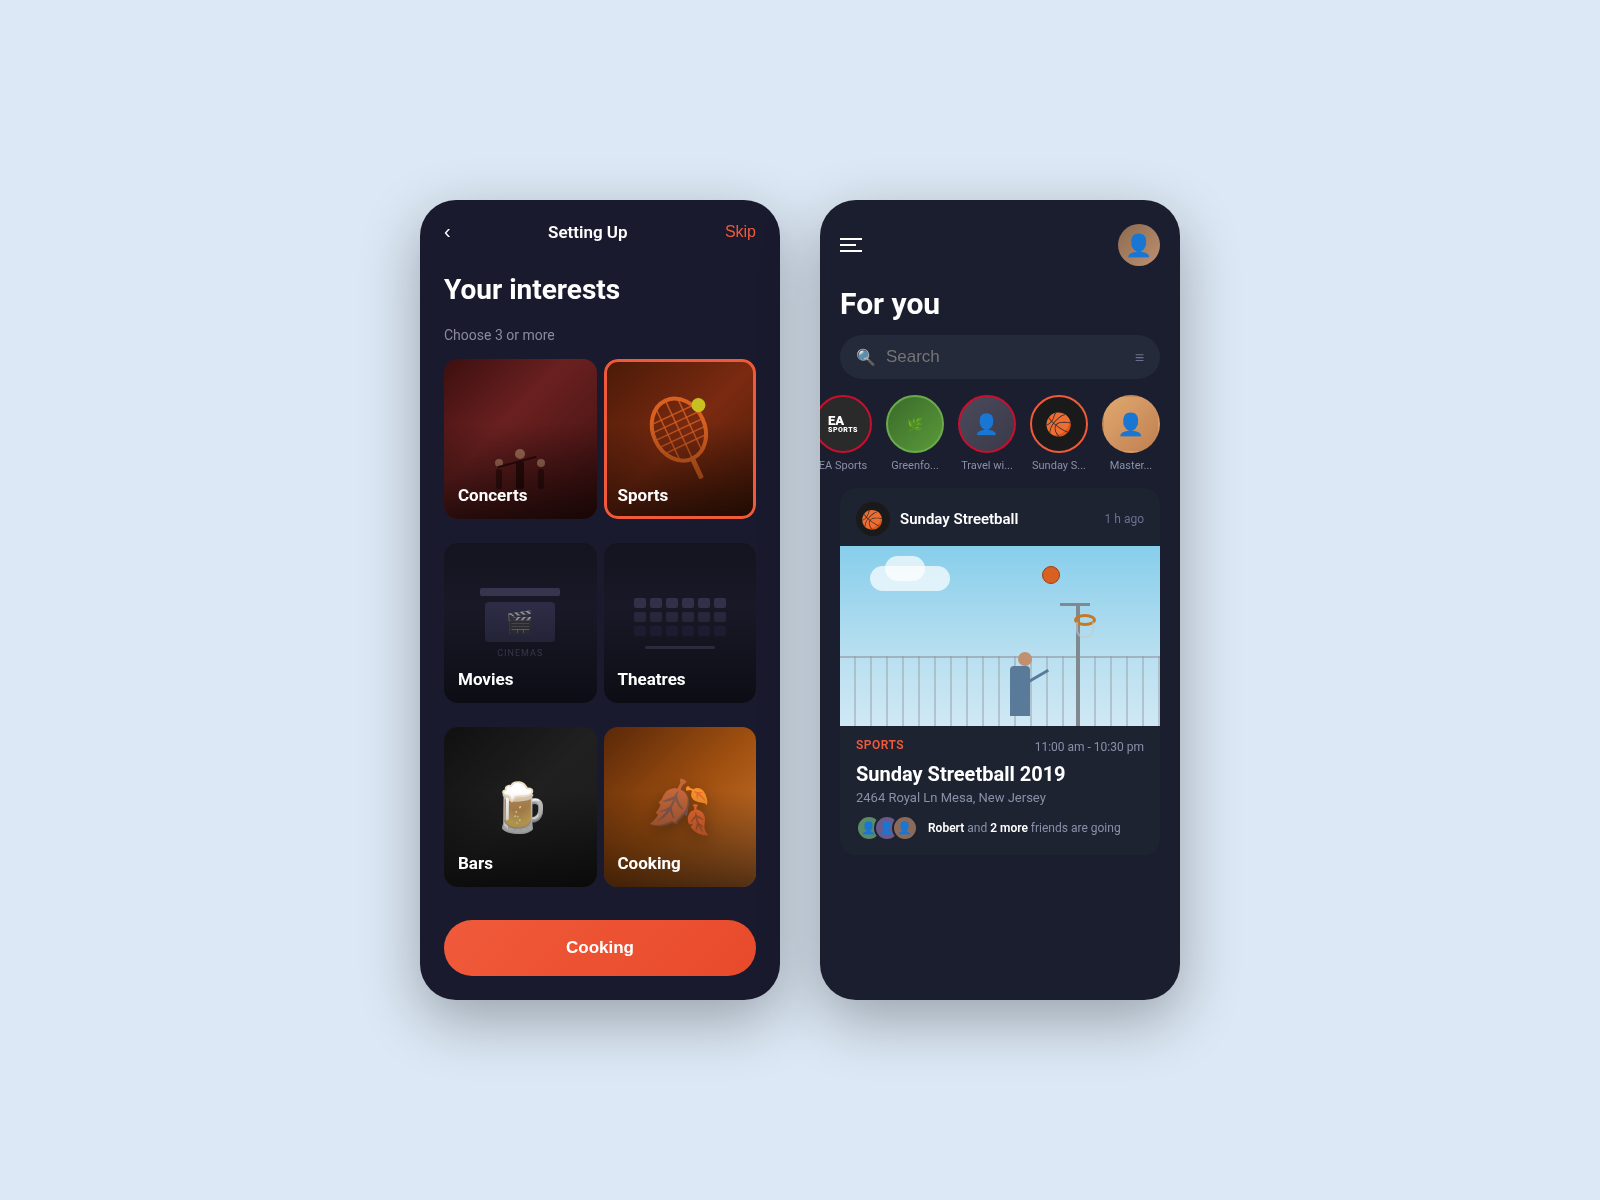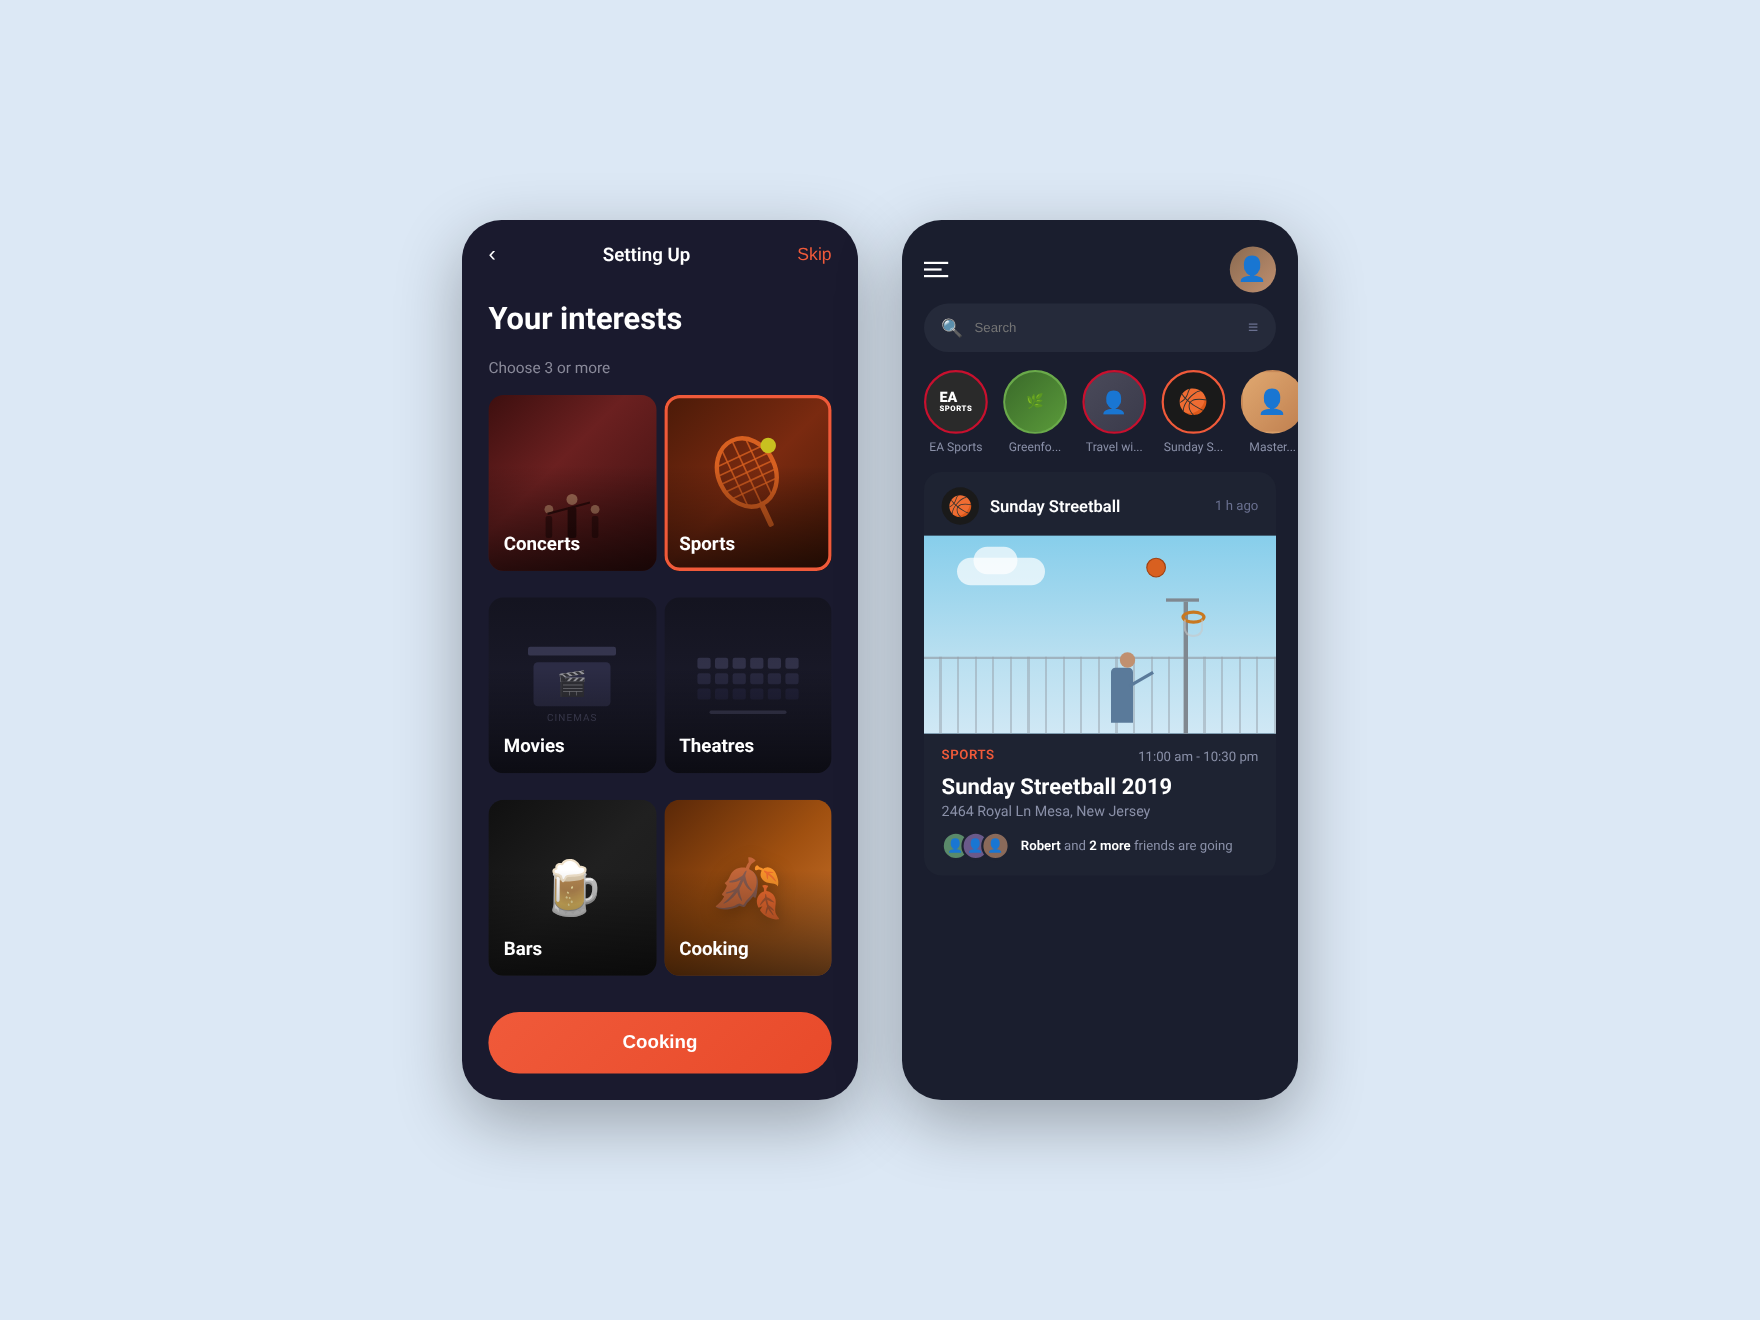--- a/index.html
+++ b/index.html
@@ -172,30 +172,31 @@
       align-items: center;
       padding: 12px 16px;
       gap: 10px;
     }
     .search-icon { color: #6a7090; font-size: 16px; }
     .search-input {
       flex: 1;
       background: none;
       border: none;
       color: #8a90a8;
-      font-size: 12px;
+      font-size: 17px;
       outline: none;
     }
     .filter-icon { color: #6a7090; font-size: 16px; }
 
     .channels-row {
       display: flex;
       gap: 14px;
       padding: 0 20px 16px;
       overflow-x: auto;
+      justify-content: flex-end;
     }
     .channels-row::-webkit-scrollbar { display: none; }
 
     .channel-item {
       display: flex;
       flex-direction: column;
       align-items: center;
       gap: 6px;
       cursor: pointer;
       flex-shrink: 0;
@@ -707,20 +708,21 @@
 <div class="phone-right">
   <div class="right-header">
     <div class="hamburger">
       <span></span>
         <span></span>
         <span></span>
     </div>
     <div class="avatar">👤</div>
   </div>
 
+  <div class="for-you-title">For you</div>
 
   <div class="search-bar">
     <span class="search-icon">🔍</span>
     <input class="search-input" type="text" readonly="" placeholder="Search" style="">
     <span class="filter-icon">≡</span>
   </div>
 
   <div class="channels-row">
 
     <div class="channel-item">

